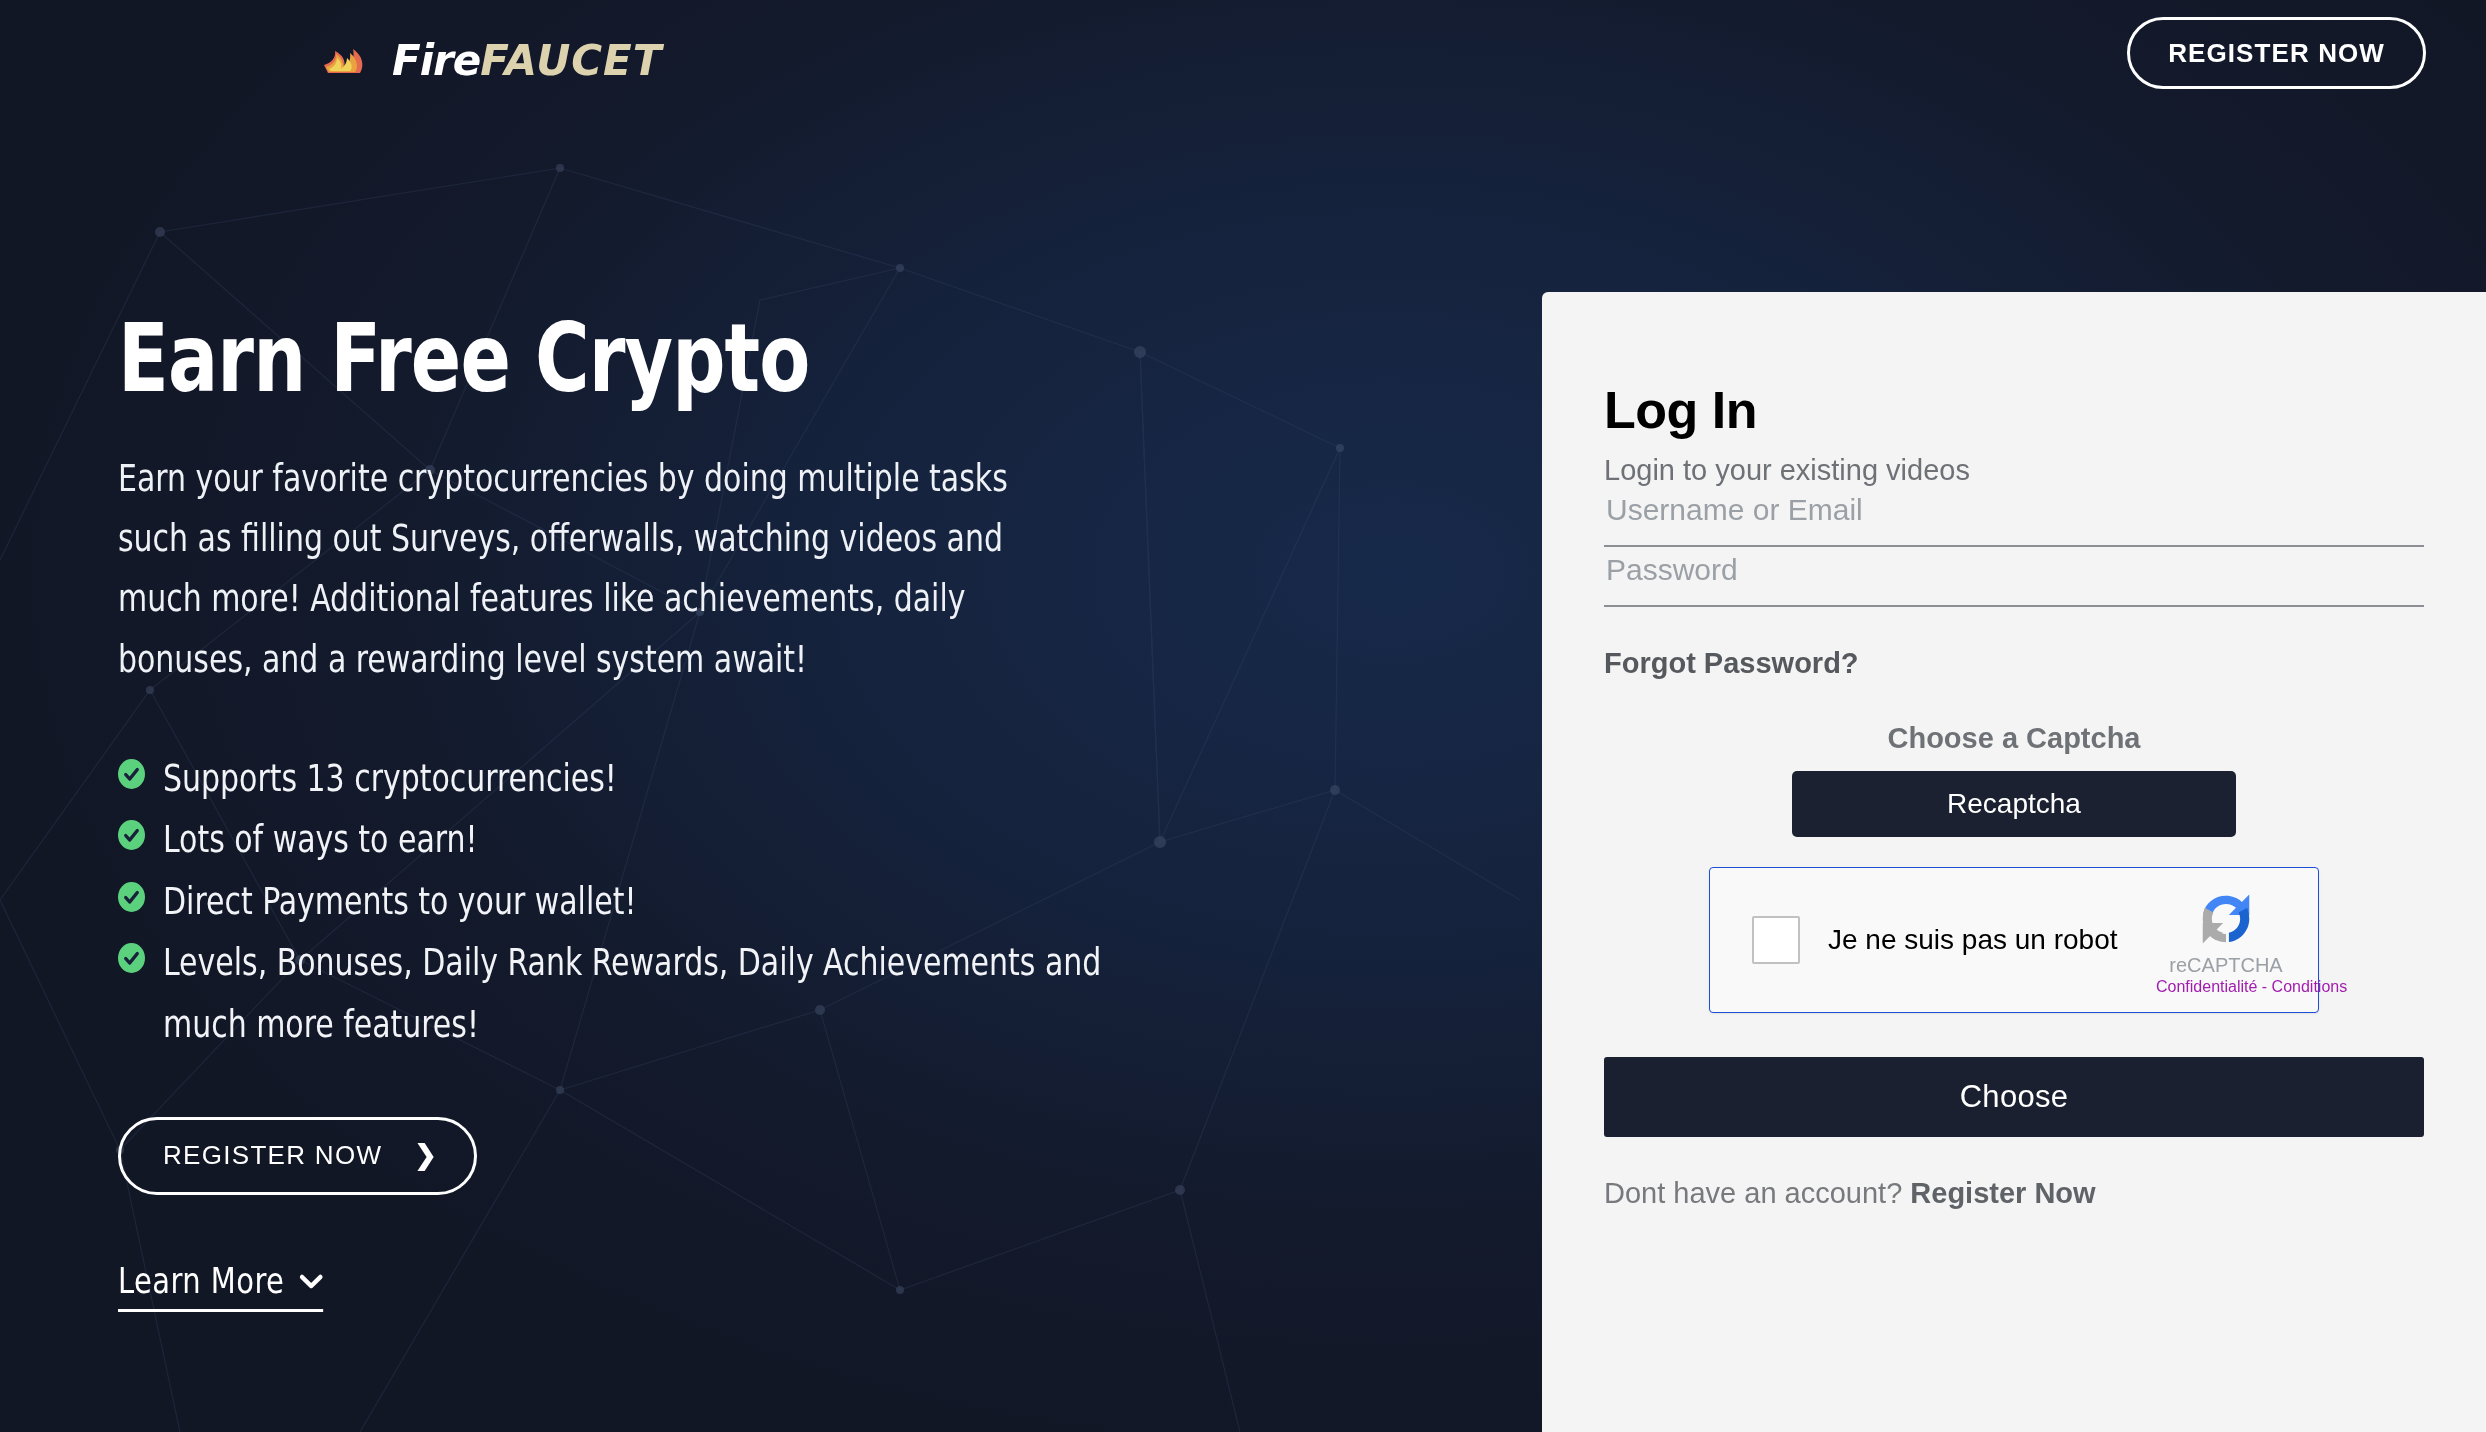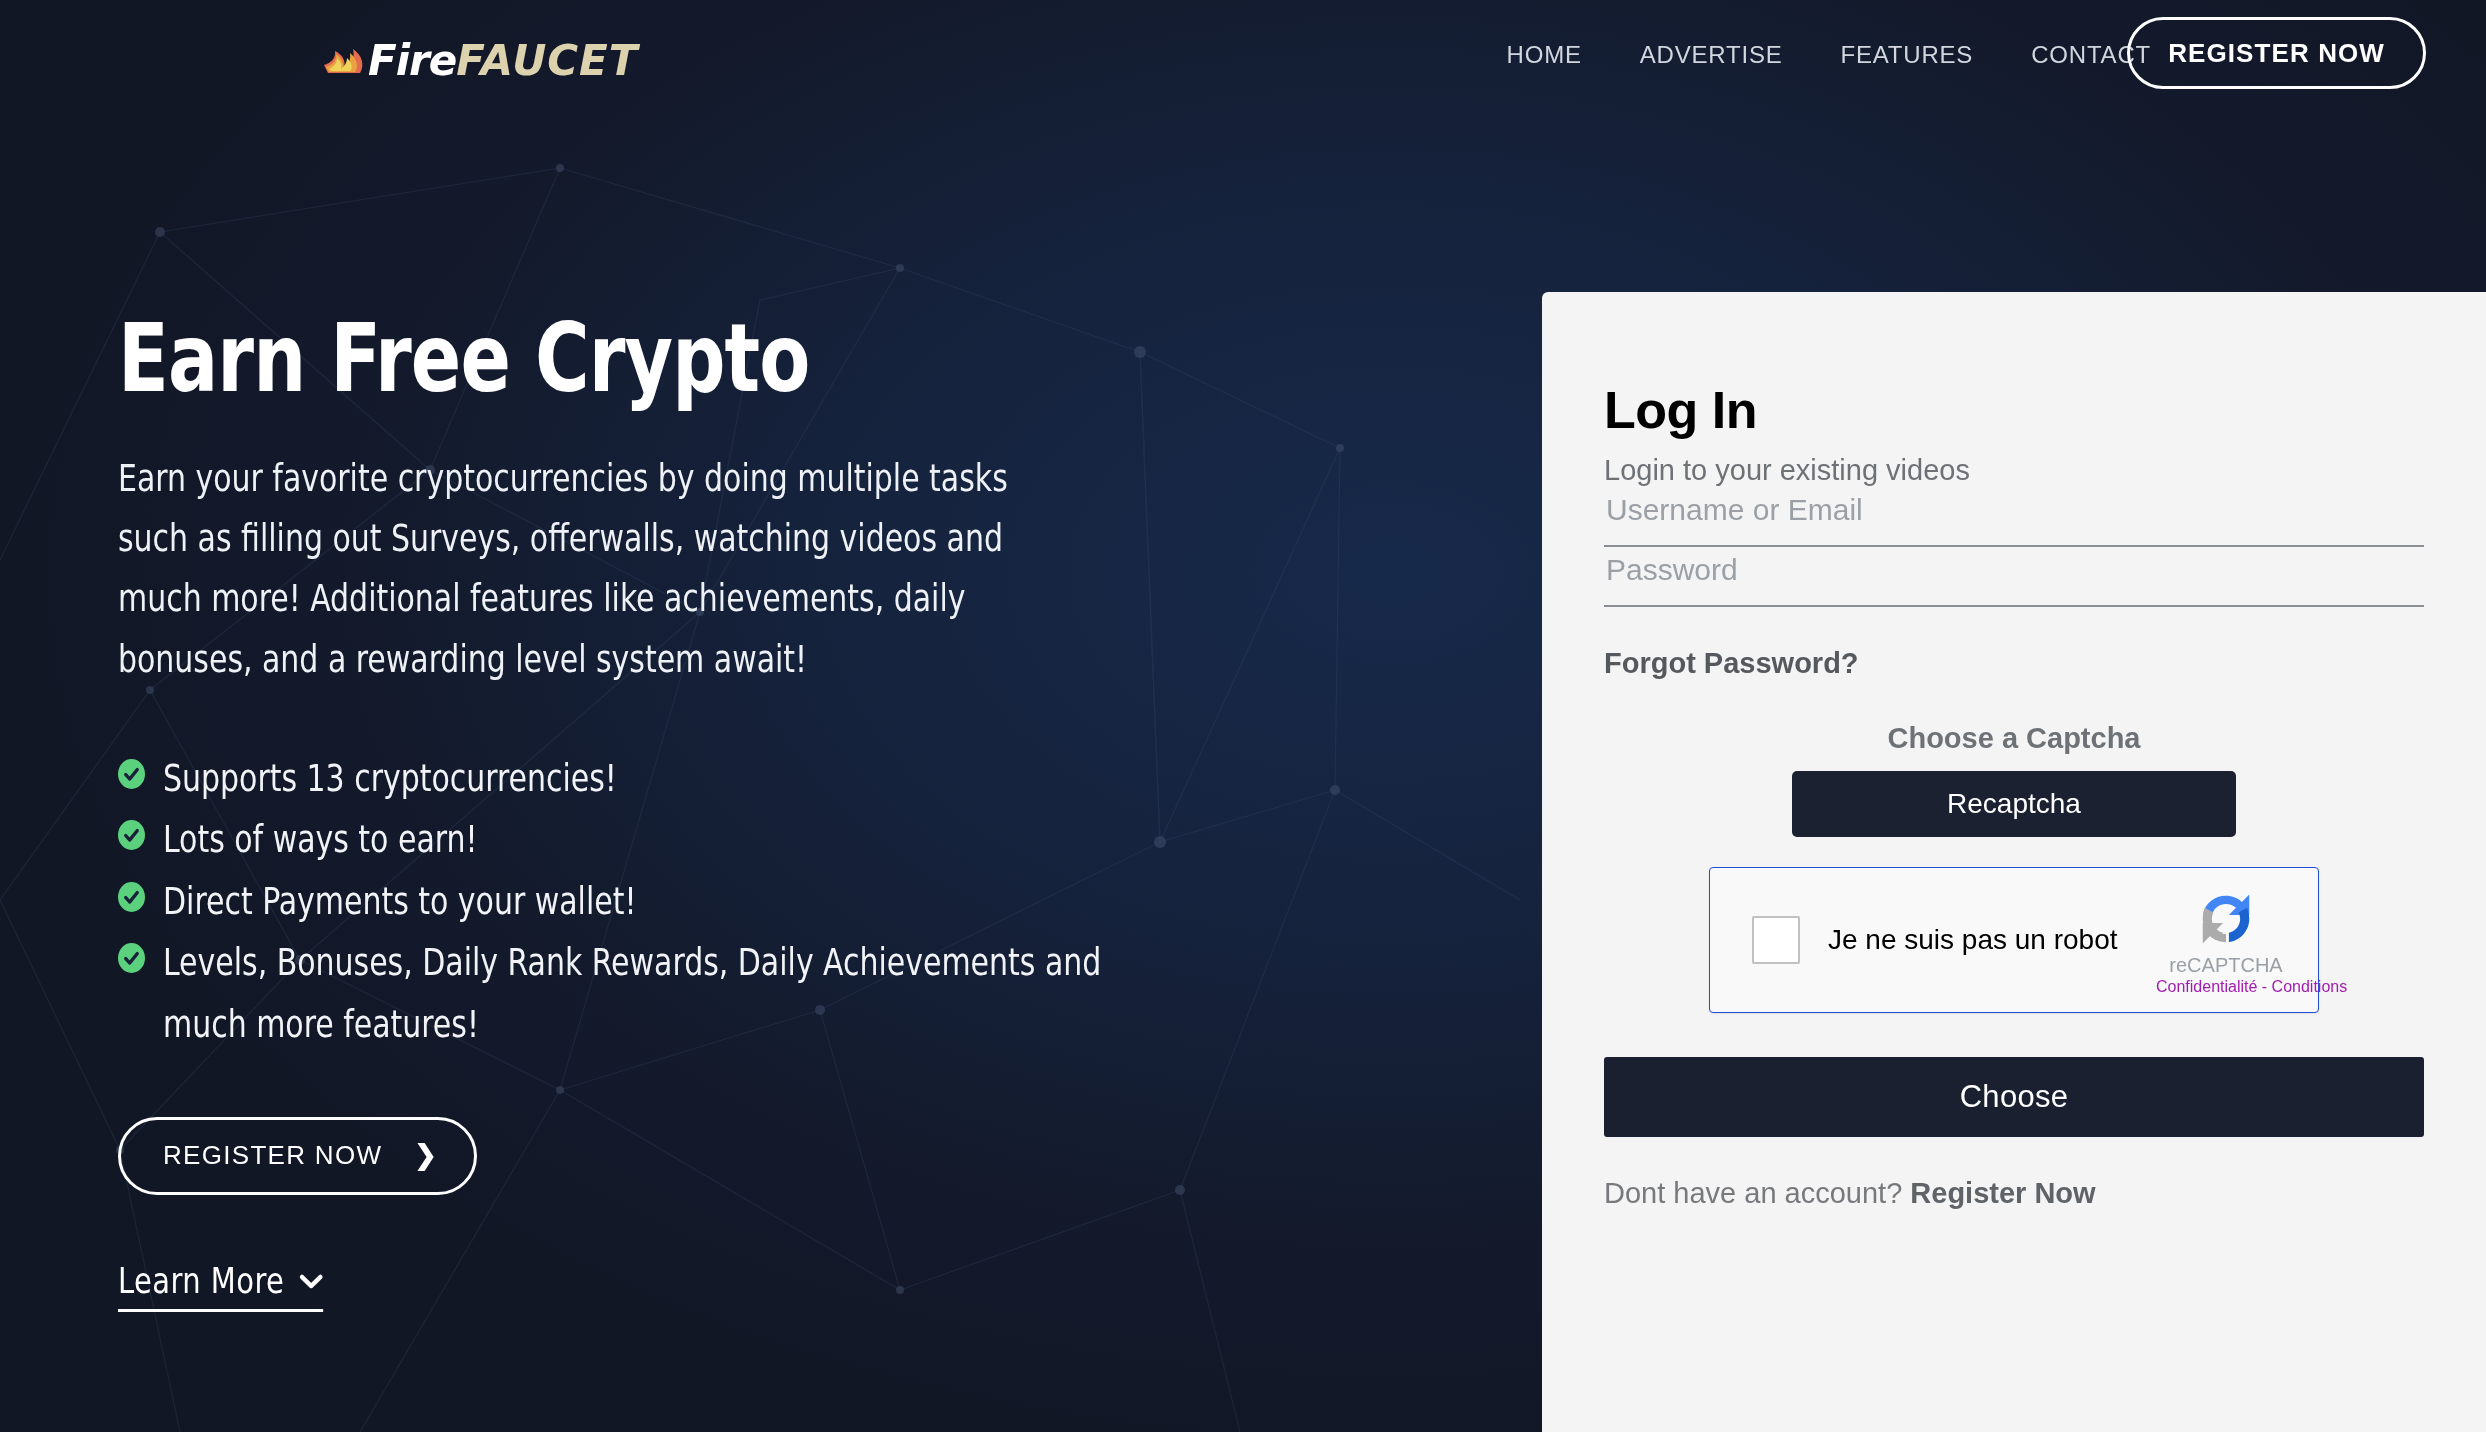--- a/index.html
+++ b/index.html
@@ -22,21 +22,21 @@
   .bg-net { position: absolute; inset: 0; opacity: .55; }
 
   
   .header {
     position: absolute; top: 0; left: 0; right: 0; height: 128px;
     display: flex; align-items: center;
     z-index: 20;
   }
   .logo {
     position: absolute; left: 322px; top: 36px;
-    display: flex; align-items: center; height: 48px;
+    display: flex; align-items: center; height: 48px; gap: 24px;
   }
   .logo-flame { width: 44px; height: 34px; margin-right: 2px; display:block; }
   .logo-text {
     font-family: "DejaVu Sans", sans-serif;
     font-style: italic; font-weight: bold;
     font-size: 42px; letter-spacing: -1px;
     white-space: nowrap;
   }
   .logo-fire { color: #ffffff; }
   .logo-faucet { color: #ddd2ae; letter-spacing: 1px; }
@@ -257,26 +257,20 @@
     <svg class="logo-flame" viewBox="0 0 44 34" aria-hidden="true">
       <path d="M2 22 C10 20 14 14 13 8 C21 12 24 18 22 26 C30 22 33 14 31 6 C40 12 43 22 38 30 L6 30 Z" fill="#e46b4f"></path>
       <path d="M4 24 C11 22 15 17 14 11 C20 15 22 20 21 26 C27 22 29 16 28 10 C35 16 37 24 33 29 L7 29 Z" fill="#e9a23f"></path>
       <path d="M7 26 C12 24 15 20 15 15 C19 18 20 22 19 26 C23 23 25 19 25 15 C30 20 31 25 28 28 L9 28 Z" fill="#f0d35a"></path>
     </svg>
     <span class="logo-text">
       <span class="logo-fire">Fire</span><span class="logo-faucet">FAUCET</span>
     </span>
   </div>
 
-  <nav class="nav">
-    <a href="#">HOME</a>
-    <a href="#">ADVERTISE</a>
-    <a href="#">FEATURES</a>
-    <a href="#">CONTACT</a>
-  </nav>
 
   <button class="btn-register-top">REGISTER NOW</button>
 </div>
 
 <section class="hero">
   <h1>Earn Free Crypto</h1>
   <p class="lead">Earn your favorite cryptocurrencies by doing multiple tasks such as filling out Surveys, offerwalls, watching videos and much more! Additional features like achievements, daily bonuses, and a rewarding level system await!</p>
 
   <ul class="features" style="list-style:none;">
     <li class="feature">

